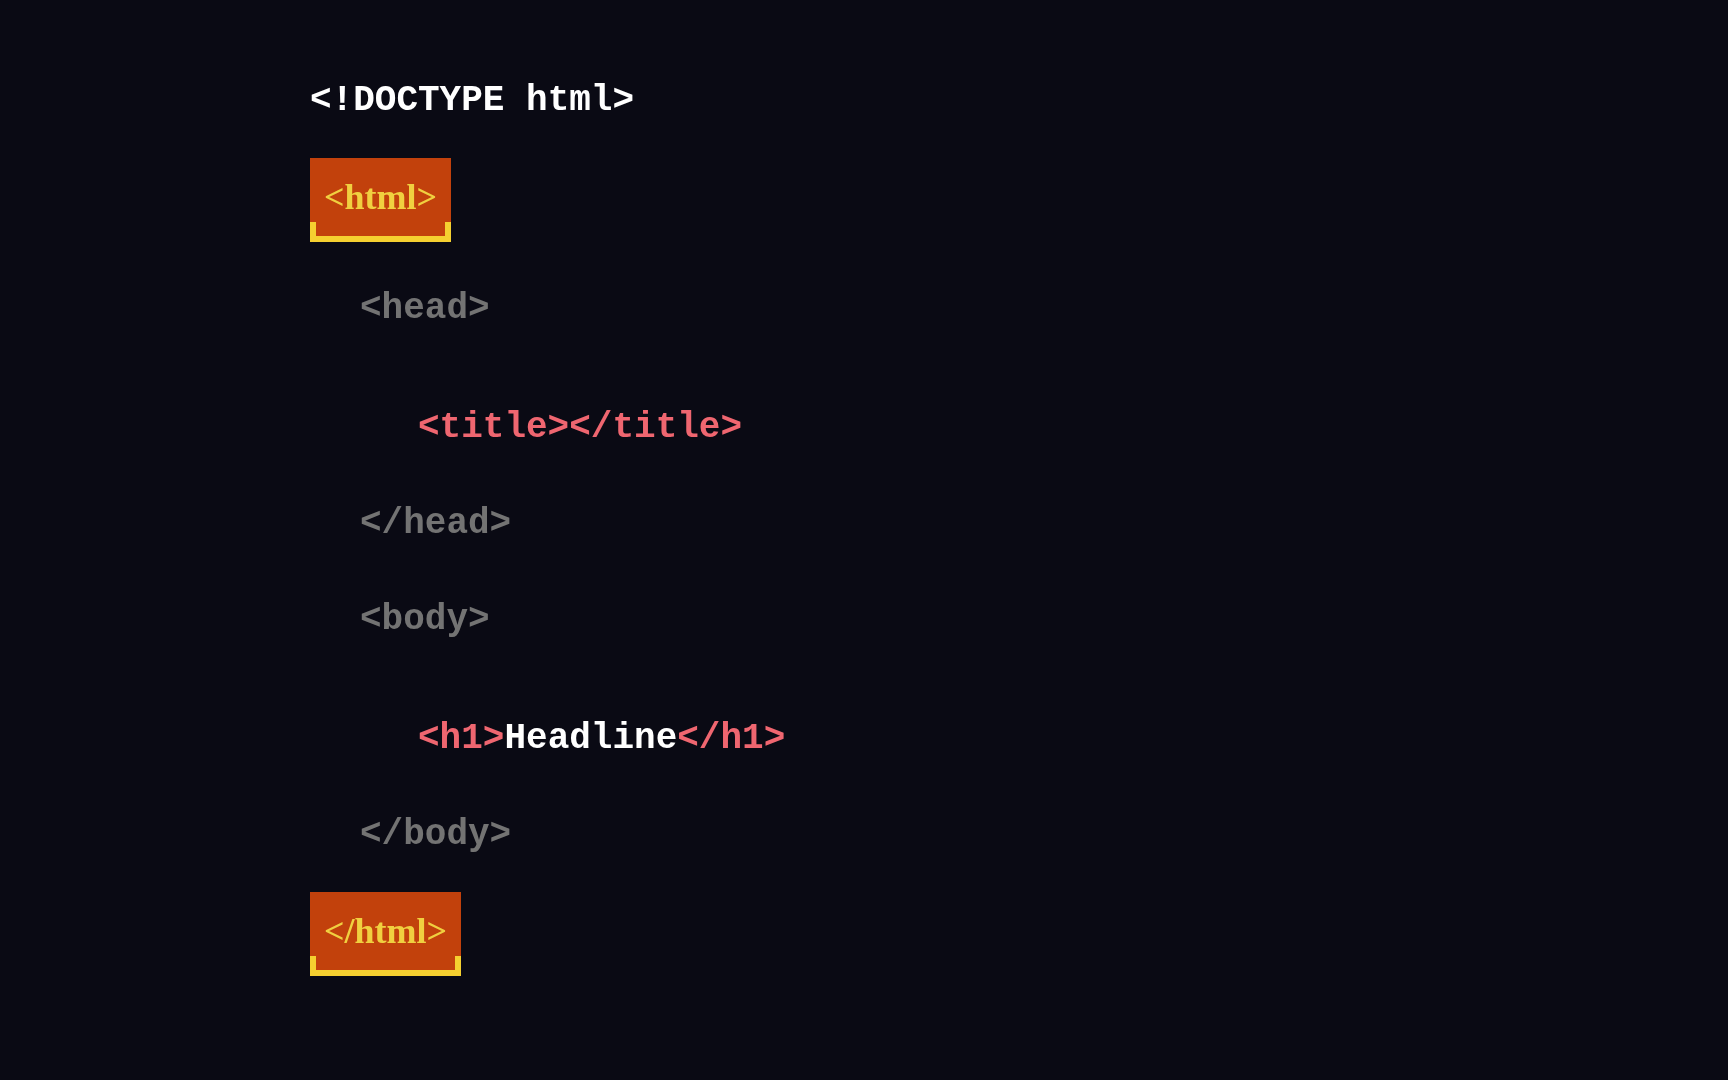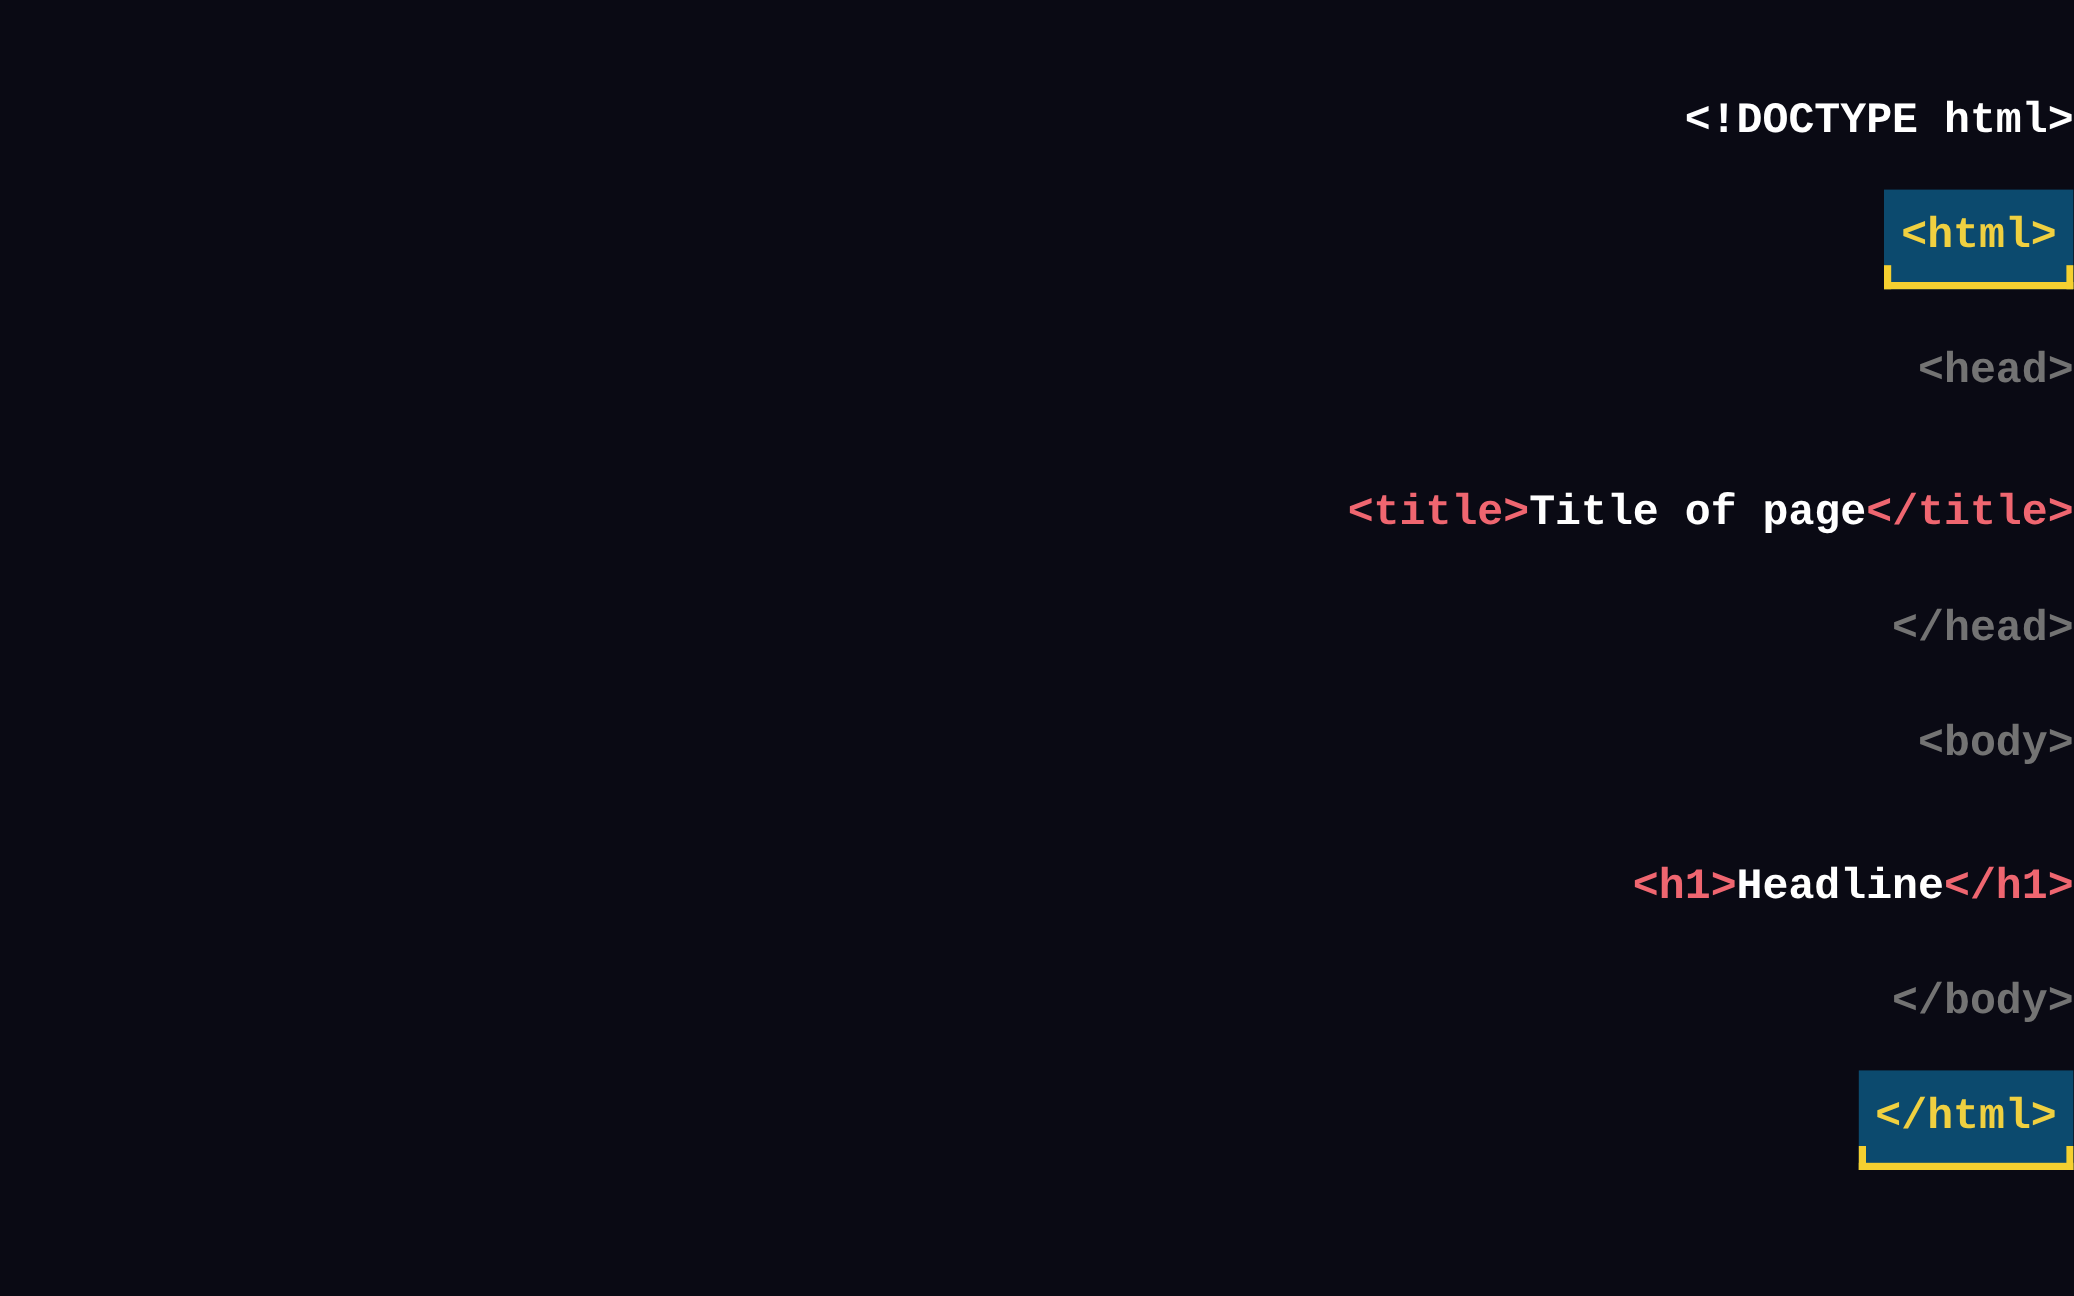--- a/index.html
+++ b/index.html
@@ -1,19 +1,18 @@
 <!DOCTYPE html>
 <html><head>
   <meta charset="utf-8">
   <style>
     * {
       margin: 0;
       padding: 0;
       box-sizing: border-box;
-      justify-content: flex-end;
     }
     body {
       background-color: #0a0a14;
       width: 1728px;
       height: 1080px;
       font-family: 'Menlo', 'Consolas', 'Courier New', monospace;
       font-size: 36px;
       font-weight: bold;
       color: #ffffff;
       padding-top: 80px;
@@ -40,25 +39,26 @@
     }
     .green {
       color: #737373;
       font-family: Liberation Mono, monospace;
     }
     .salmon {
       color: #ef6670;
     }
     .highlight-box {
       display: inline-block;
-      background-color: #0c4a6e;
+      background-color: #c2410c;
       border-bottom: 6px solid #f5d030;
       padding: 18px 14px 18px 14px;
       position: relative;
       top: -18px;
+      font-family: Liberation Serif, serif;
     }
     .highlight-box::before {
       content: '';
       position: absolute;
       bottom: -6px;
       left: 0;
       width: 6px;
       height: 20px;
       background-color: #f5d030;
     }
@@ -87,21 +87,20 @@
     <span class="yellow">&lt;html&gt;</span>
   </span>
 </div>
 
 <div class="line indent1">
   <span class="green">&lt;head&gt;</span>
 </div>
 
 <div class="line indent2">
   <span class="salmon">&lt;title&gt;</span>
-    <span class="white"> Title of page </span>
     <span class="salmon">&lt;/title&gt;</span>
 </div>
 
 <div class="line indent1">
   <span class="green">&lt;/head&gt;</span>
 </div>
 
 <div class="line indent1">
   <span class="green">&lt;body&gt;</span>
 </div>

